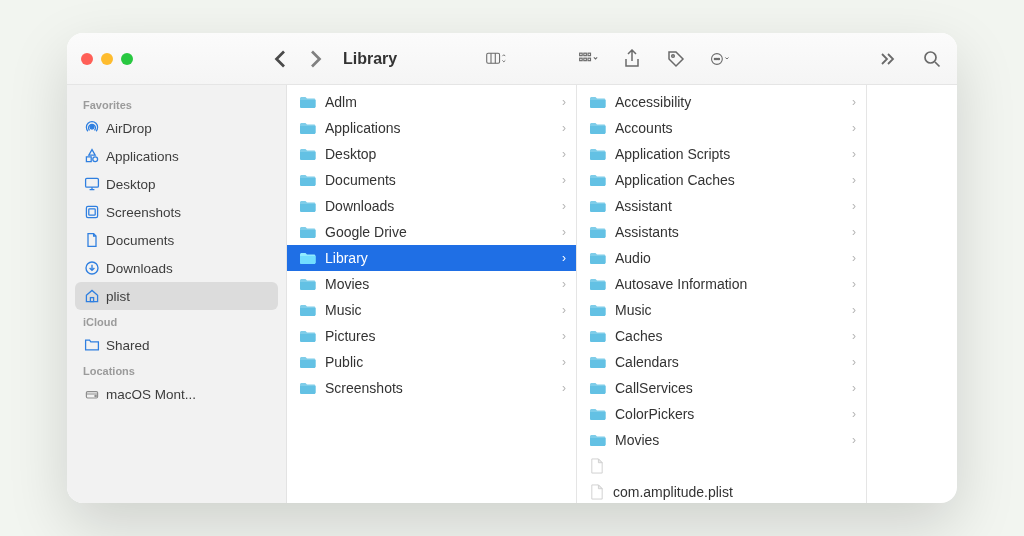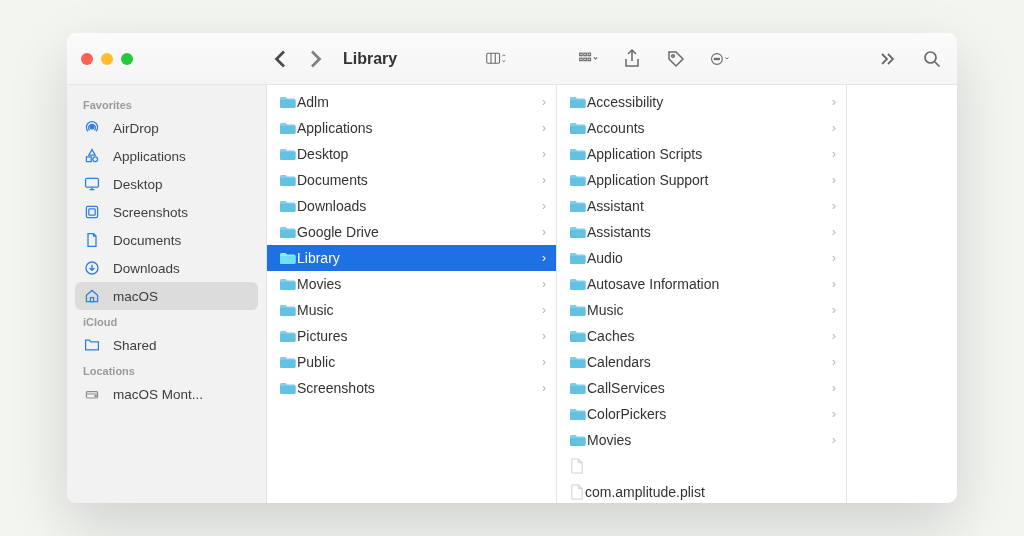--- a/index.html
+++ b/index.html
@@ -9,21 +9,21 @@
     display: flex;
     align-items: center;
     justify-content: center;
     height: 536px;
     width: 1024px;
   }
   .window {
     width: 890px;
     height: 470px;
     background: #fff;
-    border-radius: 9px;
+    border-radius: 16px;
     box-shadow: 0 22px 60px rgba(0,0,0,0.15);
     overflow: hidden;
     display: flex;
     flex-direction: column;
   }
   .toolbar {
     height: 52px;
     display: flex;
     align-items: center;
     padding: 0 14px;
@@ -44,34 +44,34 @@
   .tool-group.center { position:absolute; left: 47%; }
   .tool-group.right { margin-left:auto; }
   .iconbtn { width:22px; height:22px; display:flex; align-items:center; justify-content:center; color:#6a6a6a; position:relative; }
   .iconbtn svg { width: 20px; height: 20px; }
   .body {
     flex: 1;
     display: flex;
     min-height: 0;
   }
   .sidebar {
-    width: 200px;
+    width: 220px;
     background: #f2f2f2;
     padding: 8px 8px 0 8px;
     overflow: hidden;
     border-right: 1px solid #e3e3e3;
   }
   .sb-section-title {
     font-size: 11px;
     color: #9b9b9b;
     font-weight: 600;
     padding: 6px 8px 3px;
   }
   .sb-item {
-    display:flex; align-items:center; gap:12px;
+    display:flex; align-items:center; gap:5px;
     font-size: 13.5px; color:#3d3d3d;
     padding: 5px 8px;
     border-radius: 6px;
   }
   .sb-item.selected { background:#dcdcdc; }
   .sb-icon { width:18px; height:18px; display:flex; align-items:center; justify-content:center; }
   .sb-icon svg { width:16px; height:16px; }
   .sb-dot { width:10px; height:10px; border-radius:50%; background:#808080; margin-left:auto; }
   .columns {
     flex:1;
@@ -83,20 +83,21 @@
     width: 290px;
     border-right: 1px solid #e5e5e5;
     overflow-y: auto;
     overflow-x: hidden;
     padding-top: 4px;
   }
   .col:last-of-type { flex:1; border-right:none; }
   .row {
     display:flex;
     align-items:center;
+    gap:8px;
     padding: 3px 10px 3px 12px;
     font-size: 14px;
     color:#333;
     height: 26px;
   }
   .row .folder-ic { width:18px; height:14px; display:flex; align-items:center; justify-content:center; }
   .row .file-ic { width:16px; height:18px; display:flex; align-items:center; justify-content:center; }
   .row .chev { margin-left:auto; color:#b4b4b4; font-size:12px; }
   .row.selected { background:#1f6fe5; color:#fff; }
   .row.selected .chev { color:#fff; }
@@ -259,21 +260,21 @@
           </span>
           <span>Downloads</span>
         </div>
         <div class="sb-item selected">
           <span class="sb-icon">
             <svg viewBox="0 0 20 20" fill="none" stroke="#2f7fe0" stroke-width="1.6">
               <path d="M3 9 L10 3 L17 9 L17 17 L3 17 Z"></path>
               <rect x="8" y="12" width="4" height="5"></rect>
             </svg>
           </span>
-          <span>macOS</span>
+          <span>plist</span>
         </div>
         <div class="sb-section-title">iCloud</div>
         <div class="sb-item">
           <span class="sb-icon">
             <svg viewBox="0 0 20 20" fill="none" stroke="#2f7fe0" stroke-width="1.6">
               <path d="M2 4 L7 4 L8.5 6 L18 6 L18 16 L2 16 Z"></path>
             </svg>
           </span>
           <span>Shared</span>
         </div>
@@ -428,21 +429,21 @@
               </span>
               <span>Application Scripts</span>
               <span class="chev">›</span>
             </div>
             <div class="row">
               <span class="folder-ic">
                 <svg viewBox="0 0 18 14" width="18" height="14">
                   <use href="#folder-glyph"></use>
                 </svg>
               </span>
-              <span>Application Support</span>
+              <span>Application Caches</span>
               <span class="chev">›</span>
             </div>
             <div class="row">
               <span class="folder-ic">
                 <svg viewBox="0 0 18 14" width="18" height="14">
                   <use href="#folder-glyph"></use>
                 </svg>
               </span>
               <span>Assistant</span>
               <span class="chev">›</span>

